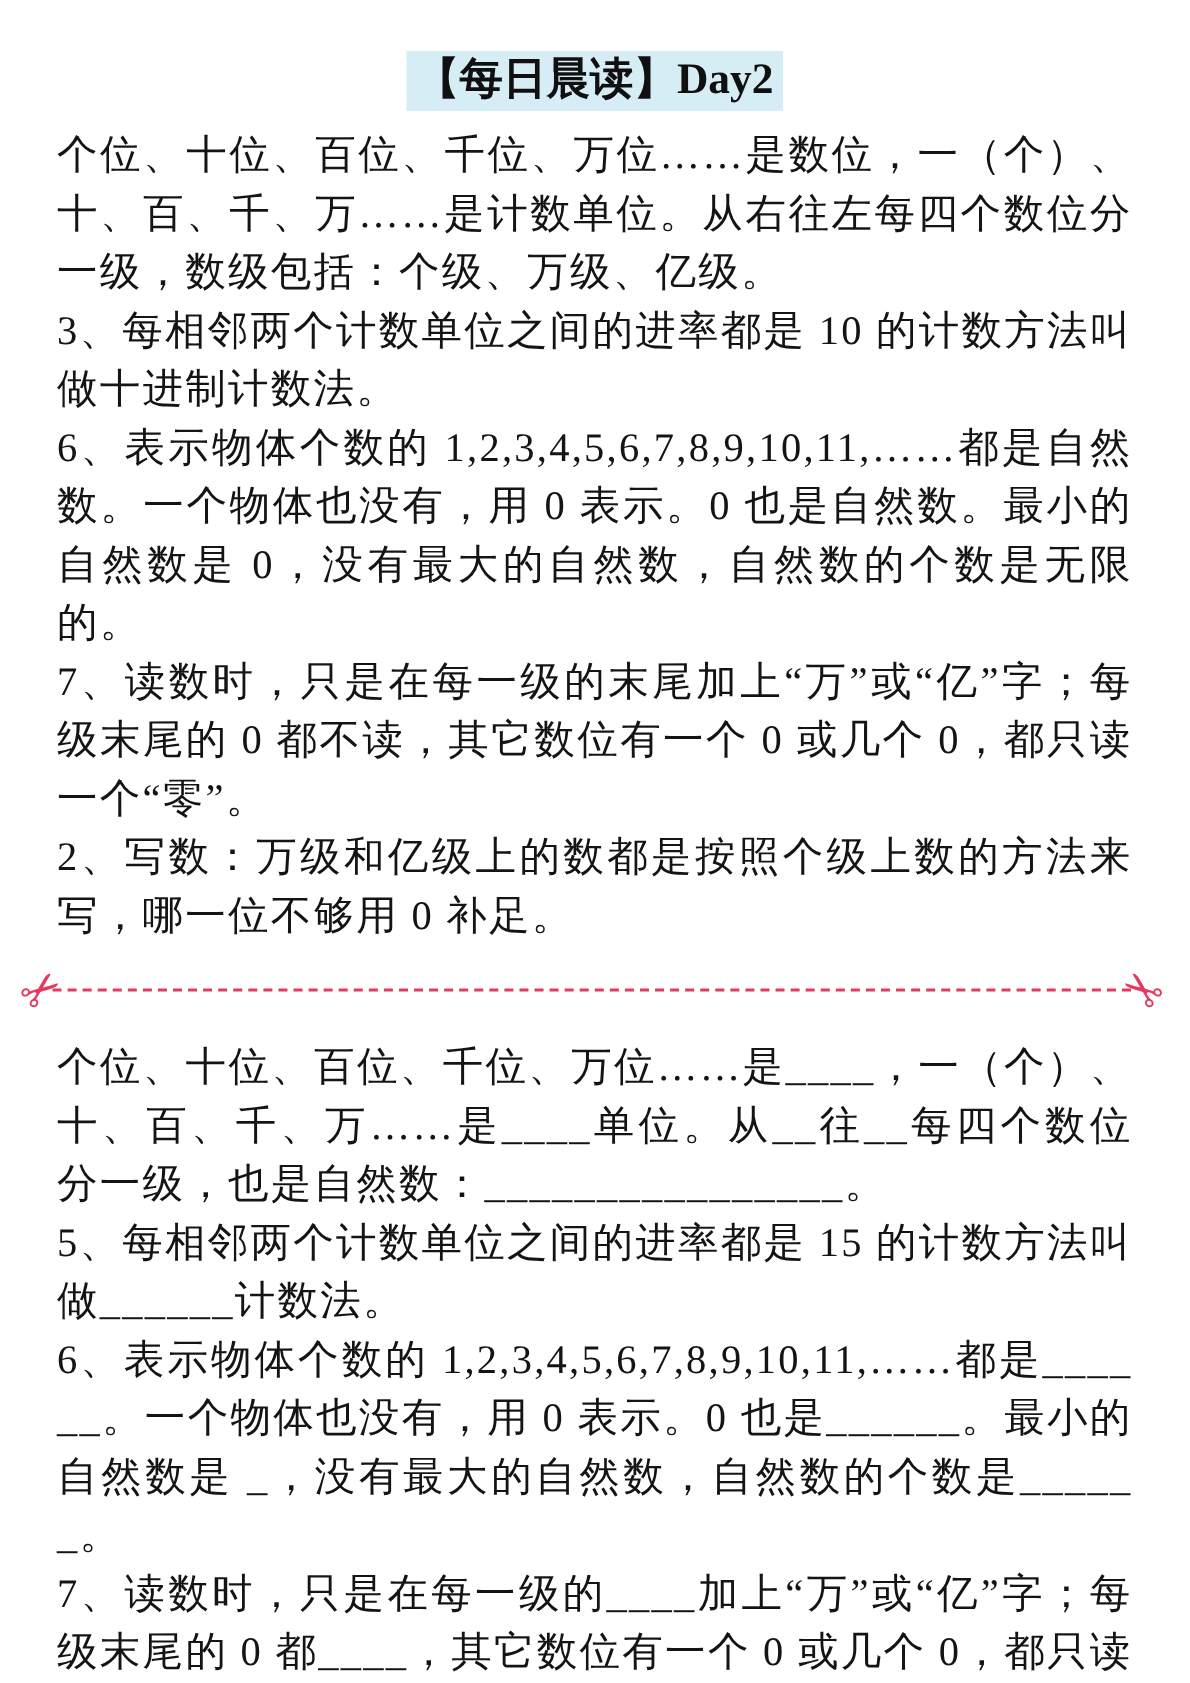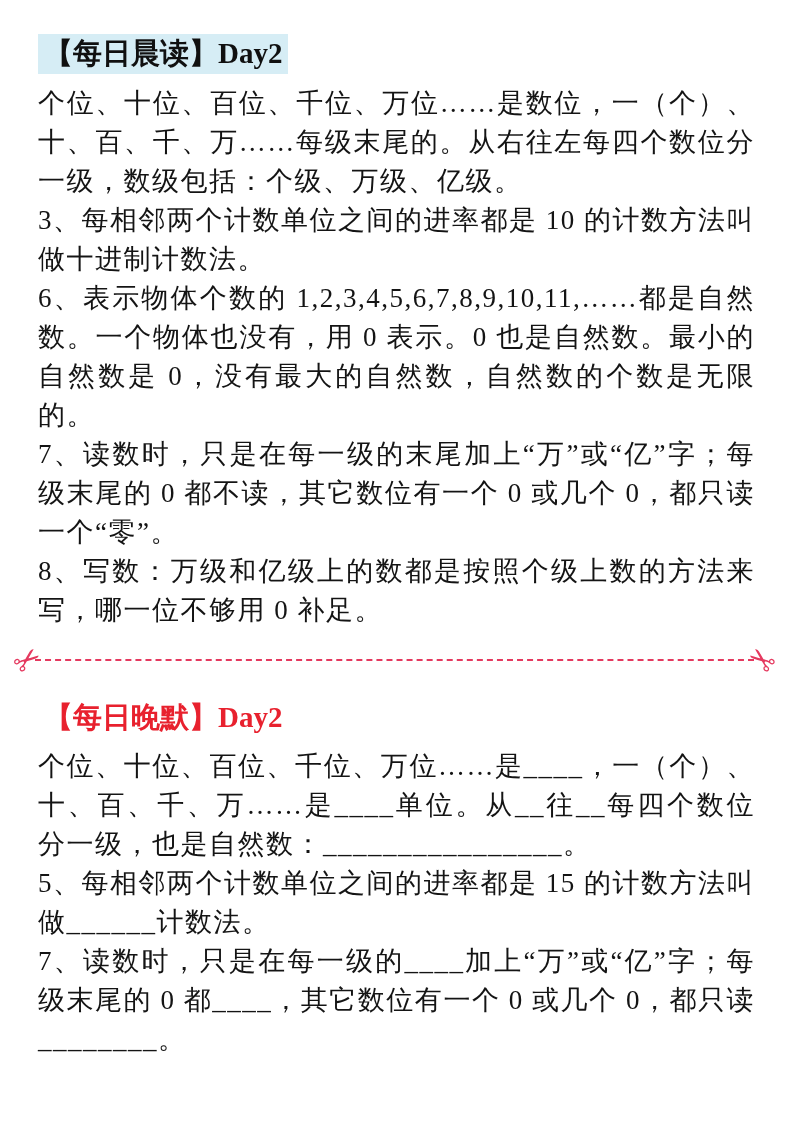--- a/index.html
+++ b/index.html
@@ -9,20 +9,21 @@
     height: 1122px;
     margin: 0 auto;
     background: #ffffff;
     padding: 34px 38px 0 38px;
     font-family: "Liberation Serif", "DejaVu Serif", serif;
     color: #141414;
     overflow: hidden;
     position: relative;
   }
   .section-title {
+    text-align: center;
     font-size: 29px;
     font-weight: bold;
     line-height: 1.3;
     margin-bottom: 10px;
   }
   .section-title .title-inner {
     display: inline-block;
     padding: 1px 6px;
   }
   .title-highlight { background: var(--highlight, #d6edf5); color: #101010; }
@@ -59,39 +60,37 @@
 </head>
 <body>
 
 <div class="page">
 
   <div class="section-1">
     <div class="section-title">
       <span class="title-inner title-highlight">【每日晨读】Day2</span>
     </div>
     <div class="body-text">
-      <p>个位、十位、百位、千位、万位……是数位，一（个）、十、百、千、万……每级末尾的。从右往左每四个数位分一级，数级包括：个级、万级、亿级。</p>
+      <p>个位、十位、百位、千位、万位……是数位，一（个）、十、百、千、万……是计数单位。从右往左每四个数位分一级，数级包括：个级、万级、亿级。</p>
       <p>3、每相邻两个计数单位之间的进率都是 10 的计数方法叫做十进制计数法。</p>
       <p>6、表示物体个数的 1,2,3,4,5,6,7,8,9,10,11,……都是自然数。一个物体也没有，用 0 表示。0 也是自然数。最小的自然数是 0，没有最大的自然数，自然数的个数是无限的。</p>
       <p>7、读数时，只是在每一级的末尾加上“万”或“亿”字；每级末尾的 0 都不读，其它数位有一个 0 或几个 0，都只读一个“零”。</p>
-      <p>8、写数：万级和亿级上的数都是按照个级上数的方法来写，哪一位不够用 0 补足。</p>
+      <p>2、写数：万级和亿级上的数都是按照个级上数的方法来写，哪一位不够用 0 补足。</p>
     </div>
   </div>
 
   <div class="cut-divider">
     <span class="scissors scissors-left">✂</span>
     <span class="cut-line"></span>
     <span class="scissors scissors-right">✂</span>
   </div>
 
   <div class="section-2">
-    <div class="section-title">
-      <span class="title-inner title-red">【每日晚默】Day2</span>
-    </div>
     <div class="body-text">
       <p>个位、十位、百位、千位、万位……是____，一（个）、十、百、千、万……是____单位。从__往__每四个数位分一级，也是自然数：________________。</p>
       <p>5、每相邻两个计数单位之间的进率都是 15 的计数方法叫做______计数法。</p>
+      <p>6、表示物体个数的 1,2,3,4,5,6,7,8,9,10,11,……都是______。一个物体也没有，用 0 表示。0 也是______。最小的自然数是 _，没有最大的自然数，自然数的个数是______。</p>
       <p>7、读数时，只是在每一级的____加上“万”或“亿”字；每级末尾的 0 都____，其它数位有一个 0 或几个 0，都只读________。</p>
 
     </div>
   </div>
 
 </div>
 
 </body></html>

